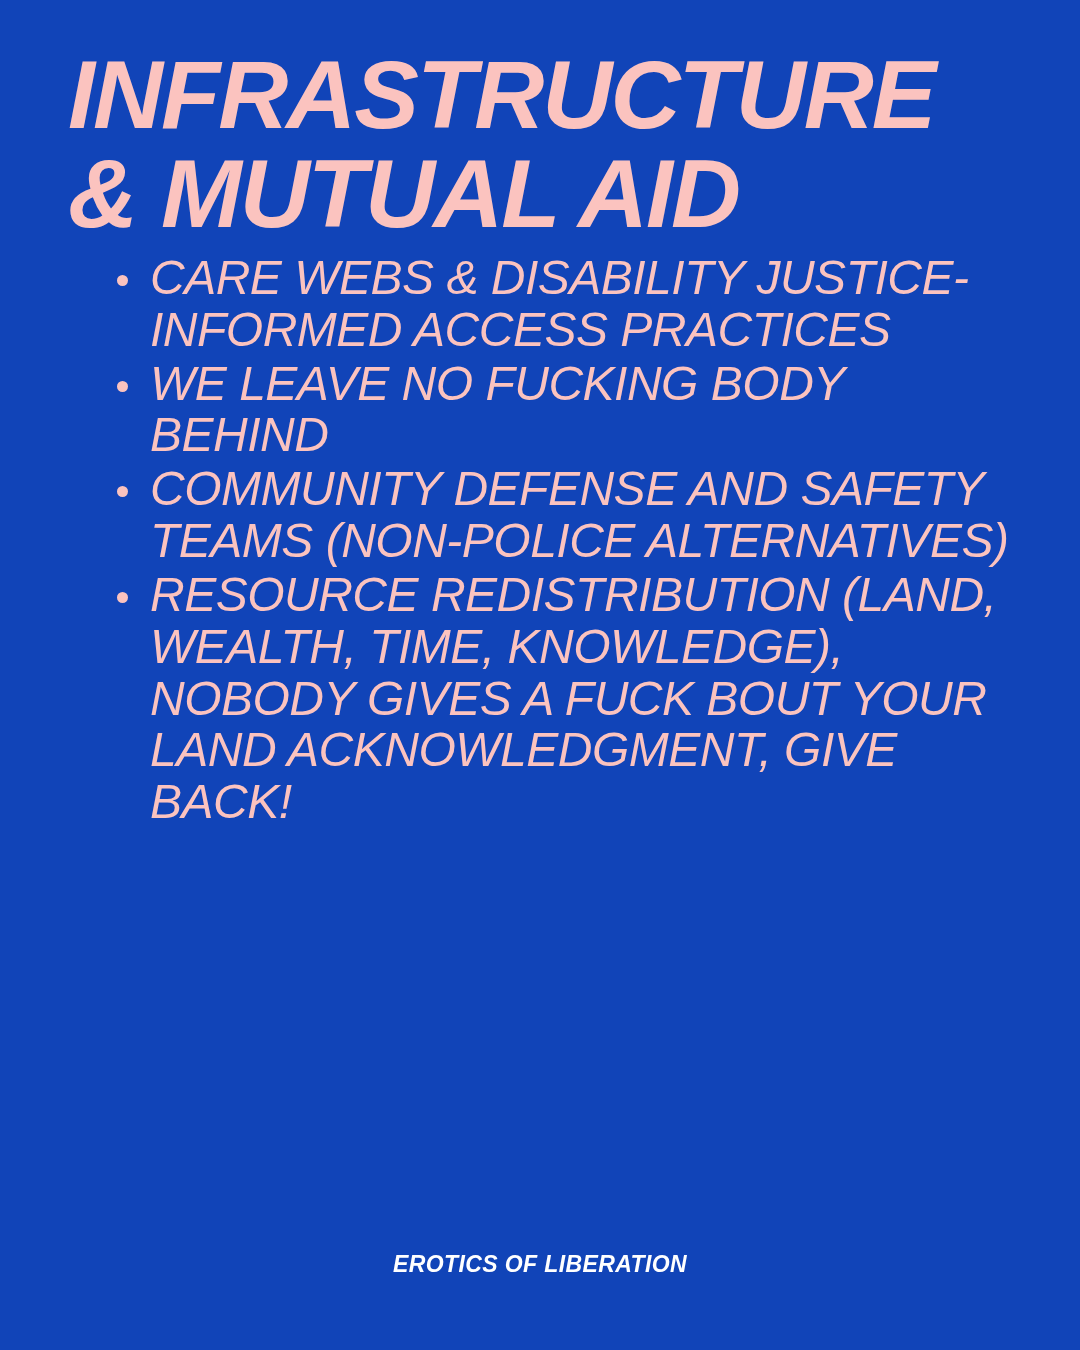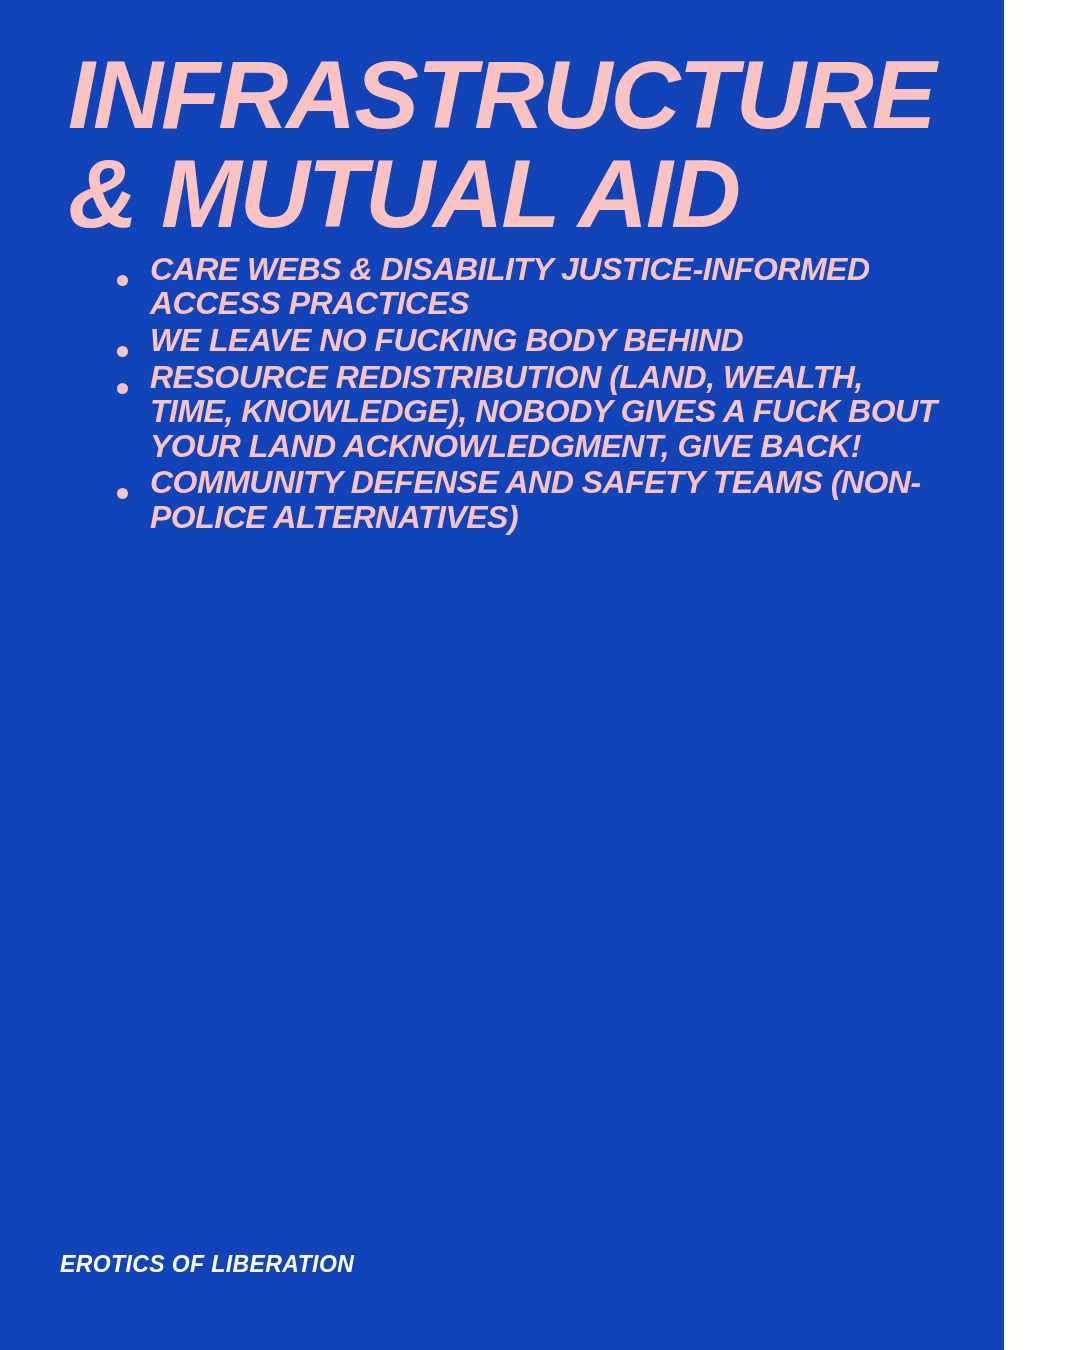--- a/index.html
+++ b/index.html
@@ -7,21 +7,21 @@
     padding: 0;
   }
   body {
     width: 1080px;
     height: 1350px;
     overflow: hidden;
     font-family: "Liberation Sans", sans-serif;
   }
   .slide {
     position: relative;
-    width: 1004px;
+    width: 1080px;
     height: 1350px;
     background: #1144b8;
     box-sizing: border-box;
     padding: 46px 60px 0 60px;
     display: flex;
     flex-direction: column;
   }
   .headline {
     color: #fbc3bf;
     font-style: italic;
@@ -36,62 +36,63 @@
   .bullet-list {
     list-style: none;
     margin: 0;
     padding: 0;
     color: #fbc3bf;
   }
   .bullet-item {
     position: relative;
     display: block;
     font-style: italic;
-    font-weight: bold;
-    font-size: 32px;
+    font-weight: normal;
+    font-size: 48px;
     line-height: 1.08;
     letter-spacing: -0.5px;
     text-transform: uppercase;
     padding-left: 90px;
     margin-bottom: 2px;
   }
   .bullet-item::before {
     content: "";
     position: absolute;
     left: 57px;
     top: 23px;
     width: 11px;
     height: 11px;
     border-radius: 50%;
     background: #fbc3bf;
   }
   .spacer {
     flex: 1 1 auto;
   }
   .footer {
+    text-align: center;
     color: #ffffff;
     font-style: italic;
     font-weight: bold;
     font-size: 23px;
     letter-spacing: 0.4px;
     text-transform: uppercase;
     padding-bottom: 72px;
   }
 </style>
 </head>
 <body>
 
 <div class="slide">
 
   <h1 class="headline">INFRASTRUCTURE &amp; MUTUAL AID</h1>
 
   <ul class="bullet-list">
     <li class="bullet-item">CARE WEBS &amp; DISABILITY JUSTICE-INFORMED ACCESS PRACTICES</li>
     <li class="bullet-item">WE LEAVE NO FUCKING BODY BEHIND</li>
+    <li class="bullet-item">COMMUNITY DEFENSE AND SAFETY TEAMS (NON-POLICE ALTERNATIVES)</li>
     <li class="bullet-item">RESOURCE REDISTRIBUTION (LAND, WEALTH, TIME, KNOWLEDGE), NOBODY GIVES A FUCK BOUT YOUR LAND ACKNOWLEDGMENT, GIVE BACK!</li>
-    <li class="bullet-item">COMMUNITY DEFENSE AND SAFETY TEAMS (NON-POLICE ALTERNATIVES)</li>
   </ul>
 
   <div class="spacer"></div>
 
   <div class="footer">EROTICS OF LIBERATION</div>
 
 </div>
 
 </body></html>

